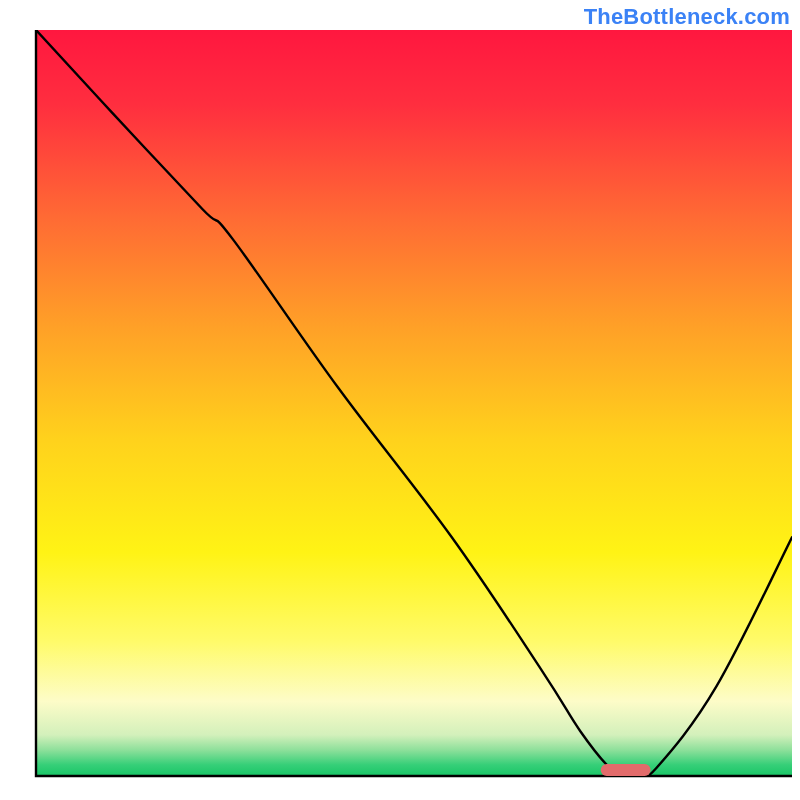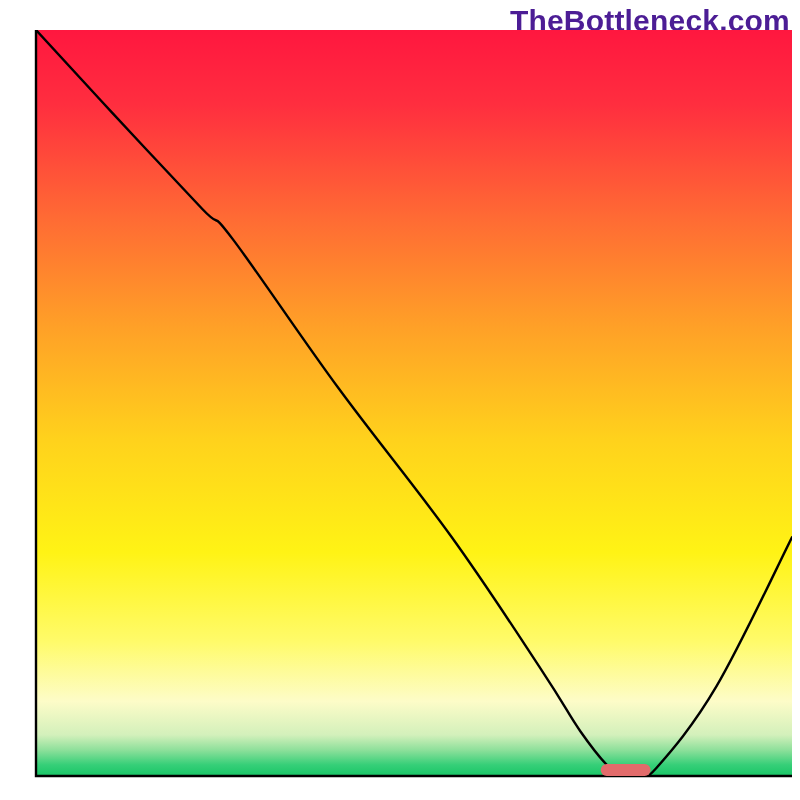--- a/index.html
+++ b/index.html
@@ -13,25 +13,24 @@
   }
   .container {
     position: relative;
     width: 800px;
     height: 800px;
   }
   .attribution {
     position: absolute;
     top: 4px;
     right: 10px;
-    font-size: 30px;
+    font-size: 22px;
     font-weight: 600;
-    color: #4c1d95;
+    color: #3b82f6;
     letter-spacing: 0.2px;
-    text-decoration: underline;
   }
   svg.plot {
     position: absolute;
     left: 0;
     top: 0;
   }
 </style>
 </head>
 <body>
 <div class="container">

